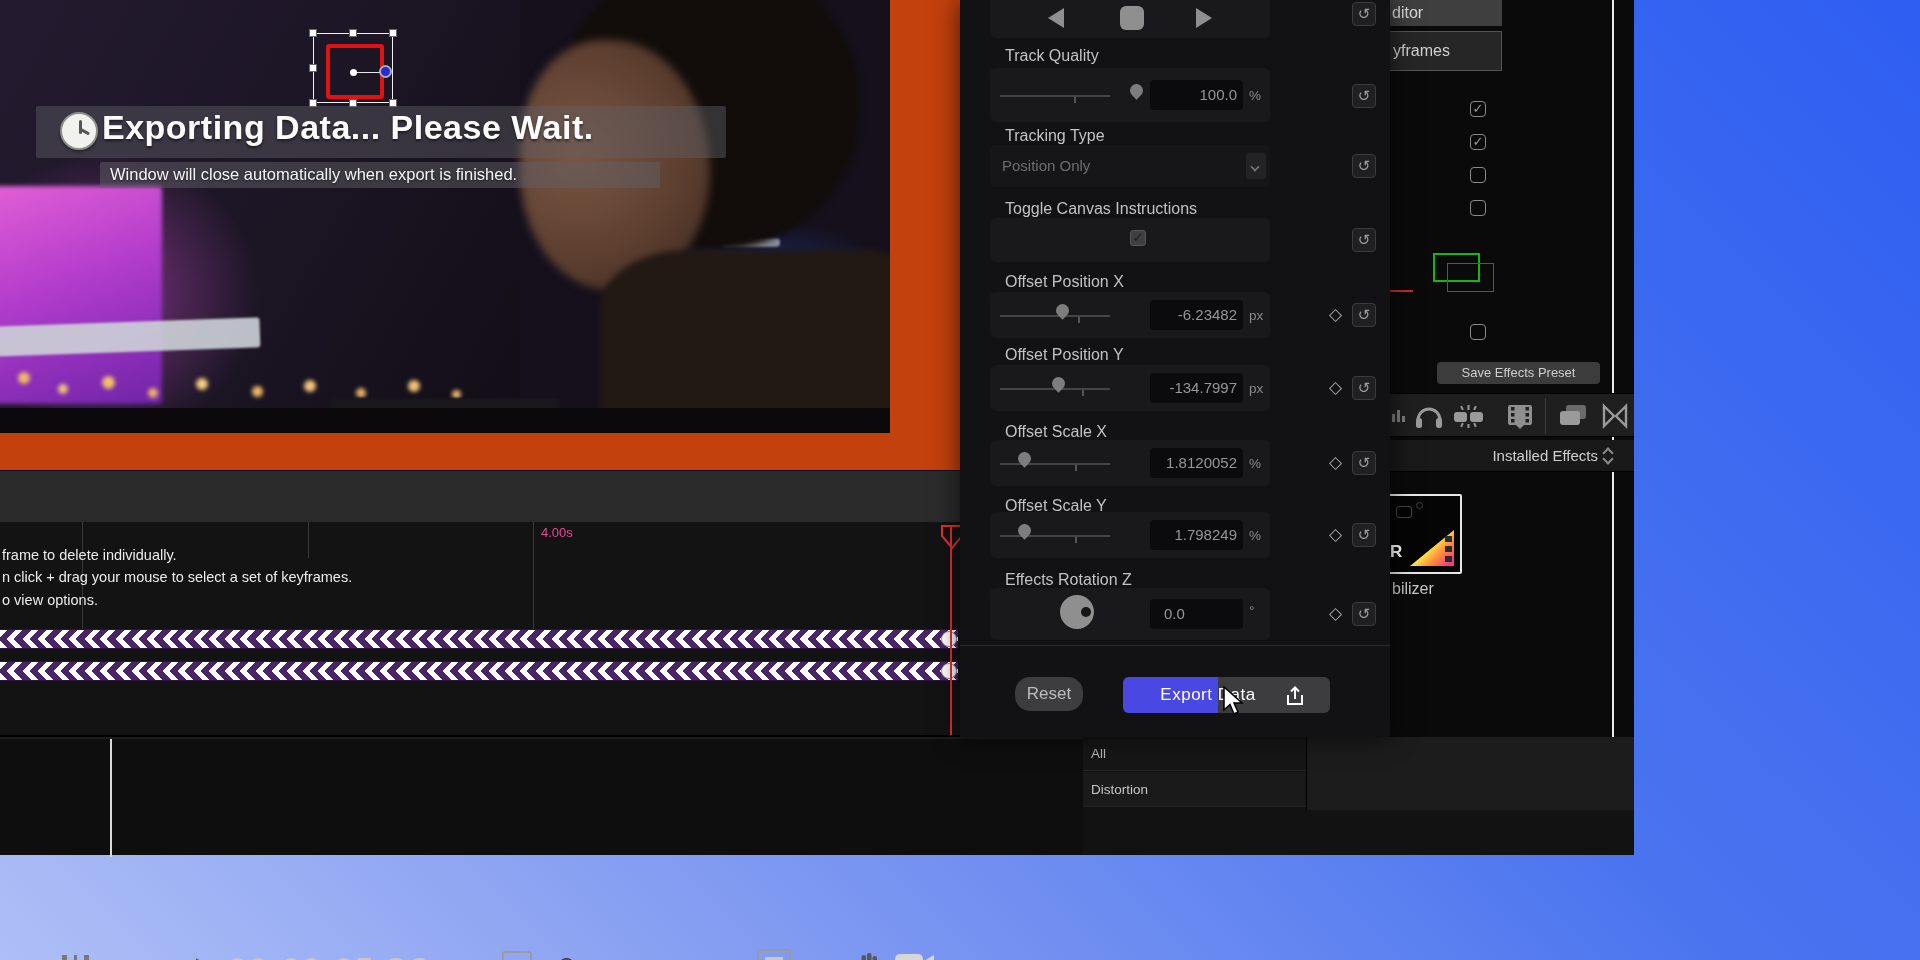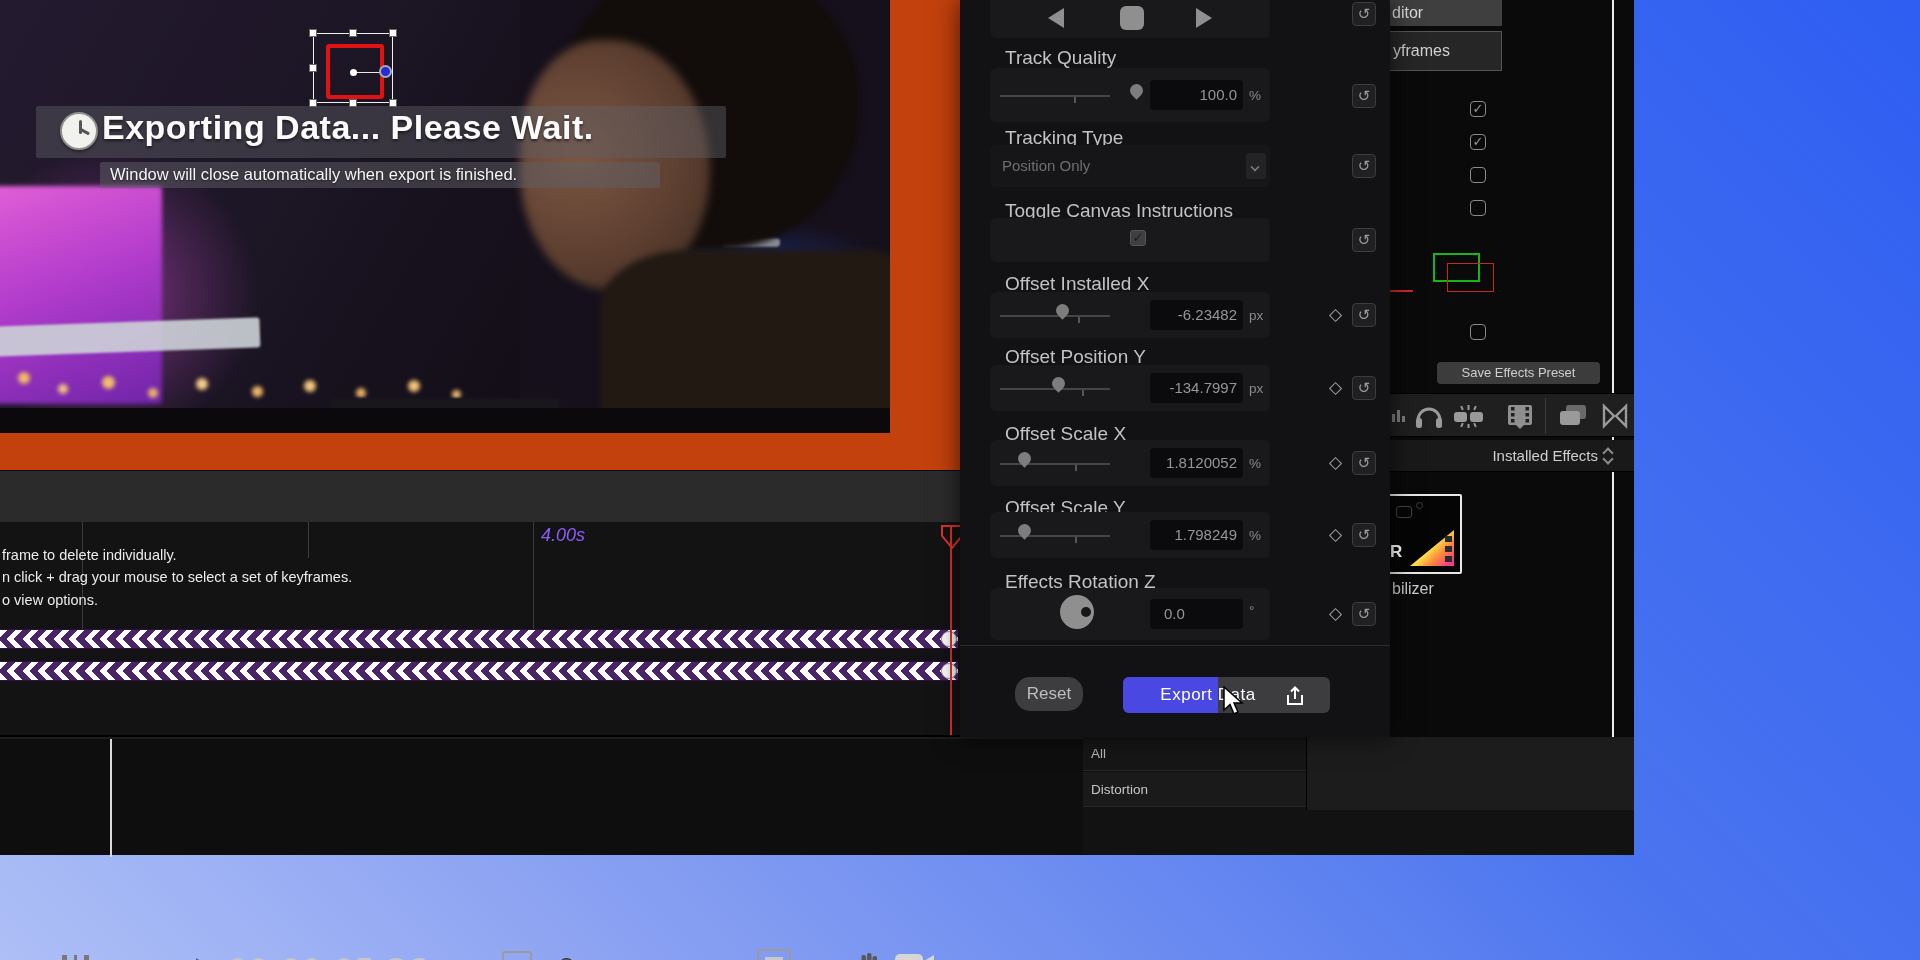--- a/index.html
+++ b/index.html
@@ -49,37 +49,37 @@
   .playTri{position:absolute;left:196px;top:487px;width:0;height:0;border-left:16px solid #606060;border-top:10px solid transparent;border-bottom:10px solid transparent;}
   .mbar{position:absolute;width:5px;height:24px;background:#787878;top:484px;}
   .mbarS{position:absolute;width:3px;height:9px;background:#787878;top:484px;}
   .fitS{position:absolute;left:502px;top:480px;width:30px;height:30px;border:2px solid #9a9a9a;border-radius:3px;}
   .zKnob{position:absolute;left:558px;top:487px;width:17px;height:17px;background:#585858;border:1px solid #2e2e2e;border-radius:50%;}
   .fitB{position:absolute;left:757px;top:478px;width:34px;height:34px;border:2px solid #9a9a9a;border-radius:3px;}
   .fitB .in{position:absolute;left:6px;top:6px;width:18px;height:18px;background:#c9c9c9;}
   
   .kfe{position:absolute;left:0;top:522px;width:960px;height:213px;background:#131313;}
   .rline{position:absolute;width:1px;background:#3a3a3a;}
-  .rlabel{position:absolute;left:541px;top:3px;font-size:18px;color:#8b5cf6;font-style:italic;}
+  .rlabel{position:absolute;left:541px;top:3px;font-size:13px;color:#ec4899;}
   .hint{position:absolute;left:2px;font-size:14.5px;color:#ececec;white-space:nowrap;}
   .kfrow{position:absolute;left:0;width:958px;height:20px;background:#4a2566;border-top:1px solid #2a1140;border-bottom:1px solid #2a1140;overflow:hidden;}
   .kfrow .t,.kfrow .b{position:absolute;left:0;width:100%;height:9px;}
   .kfrow .t{top:0;background:repeating-linear-gradient(135deg,#ffffff 0 5px,#4a2566 5px 11px);}
   .kfrow .b{bottom:0;background:repeating-linear-gradient(45deg,#ffffff 0 5px,#4a2566 5px 11px);}
   .kfcap{position:absolute;width:16px;height:16px;background:#fff;border:1px solid #999;border-radius:50%;z-index:3;}
   .phLine{position:absolute;left:950px;top:4px;width:2px;height:209px;background:#e03131;z-index:4;}
   .phFlag{position:absolute;left:941px;top:3px;z-index:4;}
   
   .lower{position:absolute;left:0;top:735px;width:1083px;height:120px;background:#0e0e0e;border-top:2px solid #000;}
   .lower .edge{position:absolute;left:0;top:0;width:100%;height:2px;background:#1d1d1d;}
   .wline{position:absolute;left:110px;top:2px;width:2px;height:118px;background:#d9d9d9;}
   
   .popup{position:absolute;left:960px;top:0;width:430px;height:737px;background:#121214;box-shadow:0 0 24px rgba(0,0,0,.65);z-index:10;}
   .grp{position:absolute;left:30px;width:280px;background:#19191b;border-radius:6px;}
-  .plbl{position:absolute;left:45px;font-size:19px;color:#c2c2c2;white-space:nowrap;}
+  .plbl{position:absolute;left:45px;font-size:16px;color:#c2c2c2;white-space:nowrap;}
   .valbox{position:absolute;left:190px;width:93px;height:30px;background:#0b0b0d;border-radius:4px;color:#969696;font-size:15px;text-align:right;line-height:30px;padding-right:6px;}
   .unit{position:absolute;left:289px;font-size:13.5px;color:#8a8a8a;}
   .sline{position:absolute;left:40px;width:110px;height:2px;background:#454545;}
   .stick{position:absolute;width:2px;height:6px;background:#565656;}
   .thumb{position:absolute;width:13px;height:13px;background:#7d7d7d;border-radius:50% 50% 0 50%;transform:rotate(45deg);}
   .dia{position:absolute;left:369px;font-size:17px;color:#a5a5a5;line-height:18px;}
   .rst{position:absolute;left:392px;width:24px;height:24px;background:#202022;border:1px solid #3c3c3c;border-radius:4px;color:#9a9a9a;font-size:15px;text-align:center;line-height:22px;}
   .tGrp{position:absolute;left:30px;top:0;width:280px;height:38px;background:#19191b;border-radius:0 0 6px 6px;}
   .triL{position:absolute;width:0;height:0;border-right:16px solid #8f8f8f;border-top:10px solid transparent;border-bottom:10px solid transparent;}
   .triR{position:absolute;width:0;height:0;border-left:16px solid #8f8f8f;border-top:10px solid transparent;border-bottom:10px solid transparent;}
@@ -269,21 +269,21 @@
       <div class="ddbtn">
           <div class="caret"></div>
         </div>
       <div class="rst" style="top:154px;">↺</div>
 
       <div class="plbl" style="top:200px;">Toggle Canvas Instructions</div>
       <div class="grp" style="top:218px;height:44px;"></div>
       <div class="cbx" style="left:170px;top:230px;background:#3f3f41;border-color:#555;color:#1c1c1c;">✓</div>
       <div class="rst" style="top:228px;">↺</div>
 
-      <div class="plbl" style="top:273px;">Offset Installed X</div>
+      <div class="plbl" style="top:273px;">Offset Position X</div>
       <div class="grp" style="top:292px;height:46px;"></div>
       <div class="sline" style="top:315px;"></div>
       <div class="stick" style="left:118px;top:317px;"></div>
       <div class="thumb" style="left:96px;top:304px;"></div>
       <div class="valbox" style="top:300px;">-6.23482</div>
       <div class="unit" style="top:308px;">px</div>
       <div class="dia" style="top:306px;">◇</div>
       <div class="rst" style="top:303px;">↺</div>
 
       <div class="plbl" style="top:346px;">Offset Position Y</div>

